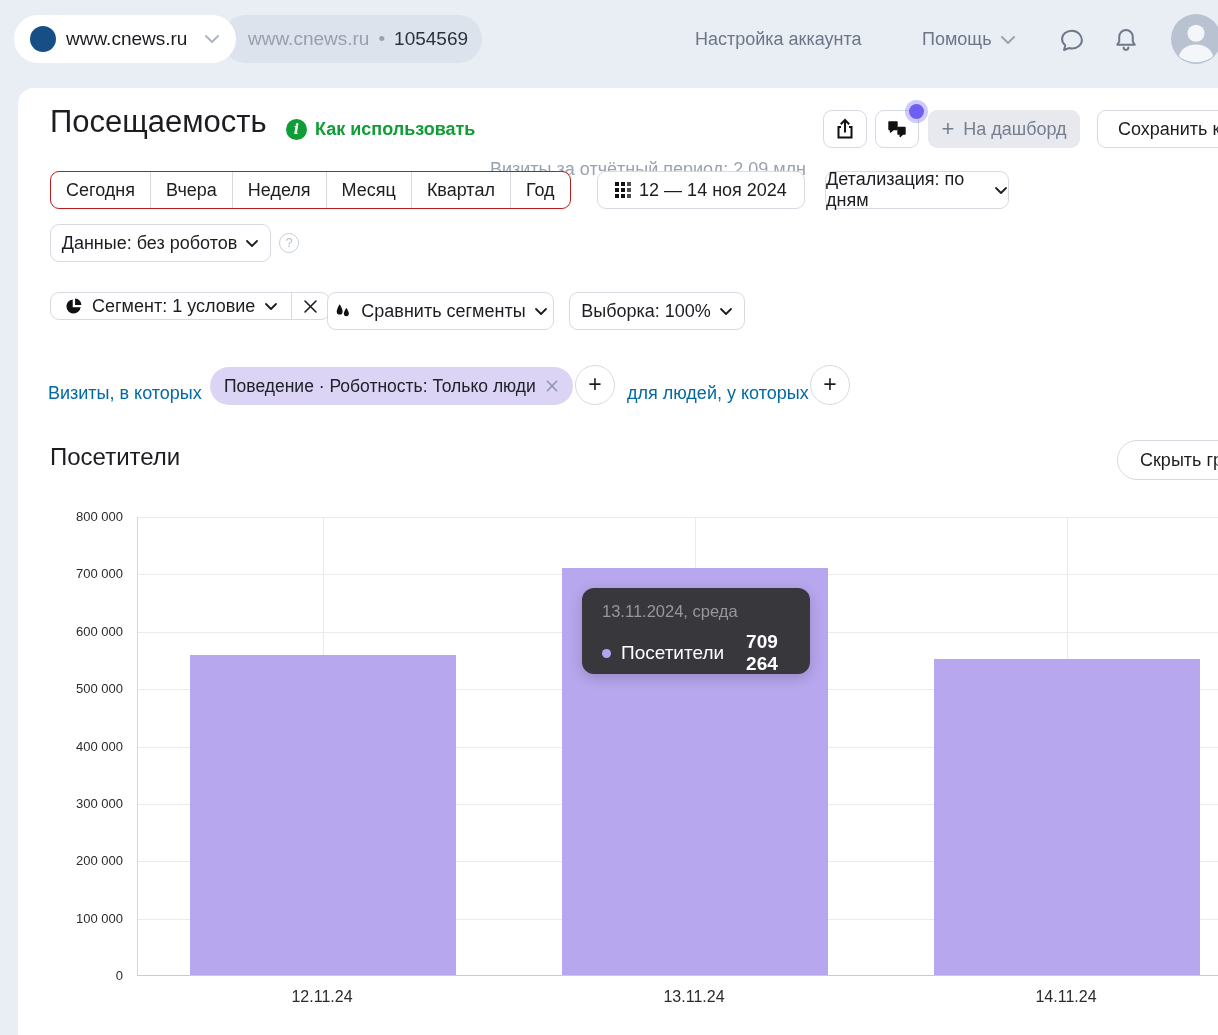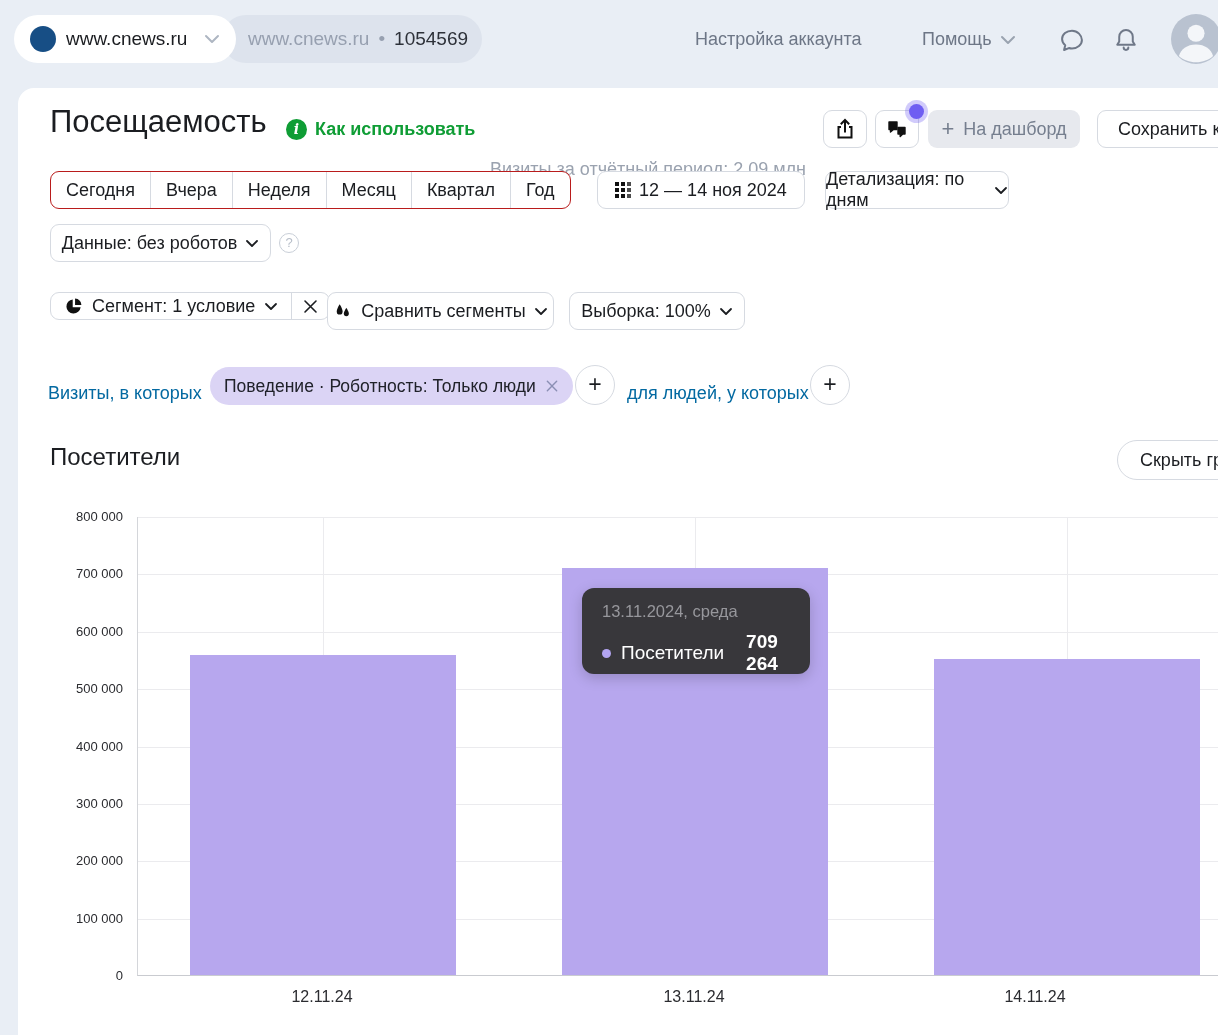--- a/index.html
+++ b/index.html
@@ -316,18 +316,18 @@
           <div class="vgrid" style="left: 185px;"></div>
           <div class="bar" style="left: 52px; height: 320px; background: rgb(183, 167, 238);"></div>
           <div class="vgrid" style="left: 557px;"></div>
           <div class="bar" style="left: 424px; height: 407px; background: rgb(183, 167, 238);"></div>
           <div class="vgrid" style="left: 929px;"></div>
           <div class="bar" style="left: 796px; height: 316px; background: rgb(183, 167, 238);"></div>
         </div>
       <div id="x-labels">
           <div class="xtick" style="left: 125px;">12.11.24</div>
           <div class="xtick" style="left: 497px;">13.11.24</div>
-          <div class="xtick" style="left: 838px;">14.11.24</div>
+          <div class="xtick" style="left: 869px;">14.11.24</div>
         </div>
     </div>
 
   </div>
 </div>
 
 </body></html>

